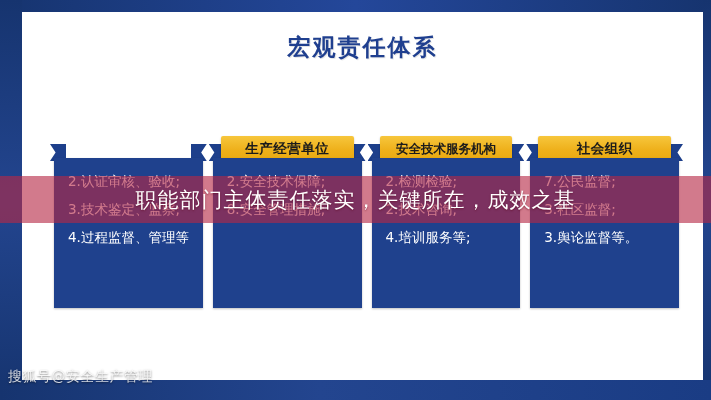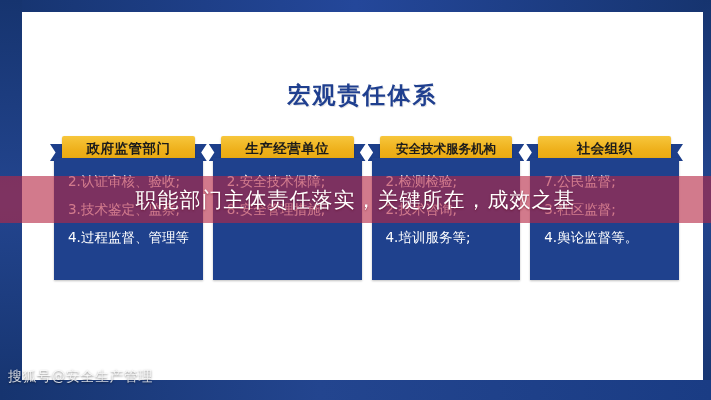--- a/index.html
+++ b/index.html
@@ -27,21 +27,20 @@
   .frame-right{position:absolute;right:0;top:0;width:8px;height:400px;
     background:linear-gradient(180deg,#16346f 0%,#23458f 50%,#16346f 100%);}
   .frame-bottom{position:absolute;left:0;bottom:0;width:711px;height:20px;
     background:linear-gradient(90deg,#16346f 0%,#23458f 45%,#1a3c84 100%);}
 
   
   .title{
     position:absolute;left:0;top:20px;width:681px;text-align:center;
     font-size:23px;font-weight:bold;color:#1f3f8f;letter-spacing:2px;
     text-shadow:1px 1px 0 rgba(0,0,0,.10);
-    margin-top:48px;
   }
 
   
   .cols{position:absolute;left:32px;top:113px;width:625px;height:200px;
     display:flex;gap:10px;}
   .col{position:relative;flex:1 1 0;min-width:0;}
 
   
   .hdr-wrap{position:relative;height:40px;}
   .ribbon-tail-l,.ribbon-tail-r{
@@ -55,21 +54,21 @@
     border-radius:2px;
     display:flex;align-items:center;justify-content:center;
     font-size:13.5px;font-weight:bold;color:#1b1b1b;letter-spacing:.5px;
     box-shadow:0 1px 2px rgba(0,0,0,.25);
     white-space:nowrap;
   }
   .col.c3 .hdr{font-size:12.5px;letter-spacing:0;}
 
   
   .body-box{
-    position:absolute;left:0;right:0;top:33px;height:122px;
+    position:absolute;left:0;right:0;top:33px;height:150px;
     background:#1f418d;
     box-shadow:0 1px 2px rgba(0,0,0,.25);
     padding:9px 0 0 0;
     box-sizing:border-box;
   }
   .item{
     color:#ffffff;font-size:13.5px;line-height:28px;
     padding-left:14px;white-space:nowrap;
   }
 
@@ -101,21 +100,20 @@
   <div class="card">
 
     <div class="title">宏观责任体系</div>
 
     <div class="cols">
 
       <div class="col c0">
         <div class="hdr-wrap">
           <span class="ribbon-tail-l"></span>
           <span class="ribbon-tail-r"></span>
-          <div class="hdr">政府监管部门</div>
         </div>
         <div class="body-box">
           <div class="item">2.认证审核、验收;</div>
           <div class="item">3.技术鉴定、监察;</div>
           <div class="item">4.过程监督、管理等</div>
         </div>
       </div>
 
       <div class="col c1">
         <div class="hdr-wrap">
@@ -144,21 +142,21 @@
 
       <div class="col c2">
         <div class="hdr-wrap">
           <span class="ribbon-tail-l"></span>
           <span class="ribbon-tail-r"></span>
           <div class="hdr">社会组织</div>
         </div>
         <div class="body-box">
           <div class="item">7.公民监督;</div>
           <div class="item">3.社区监督;</div>
-          <div class="item">4.舆论监督等。</div>
+          <div class="item">3.舆论监督等。</div>
         </div>
       </div>
 
     </div>
   </div>
 
   <div class="frame-top"></div>
   <div class="frame-left"></div>
   <div class="frame-right"></div>
   <div class="frame-bottom"></div>

